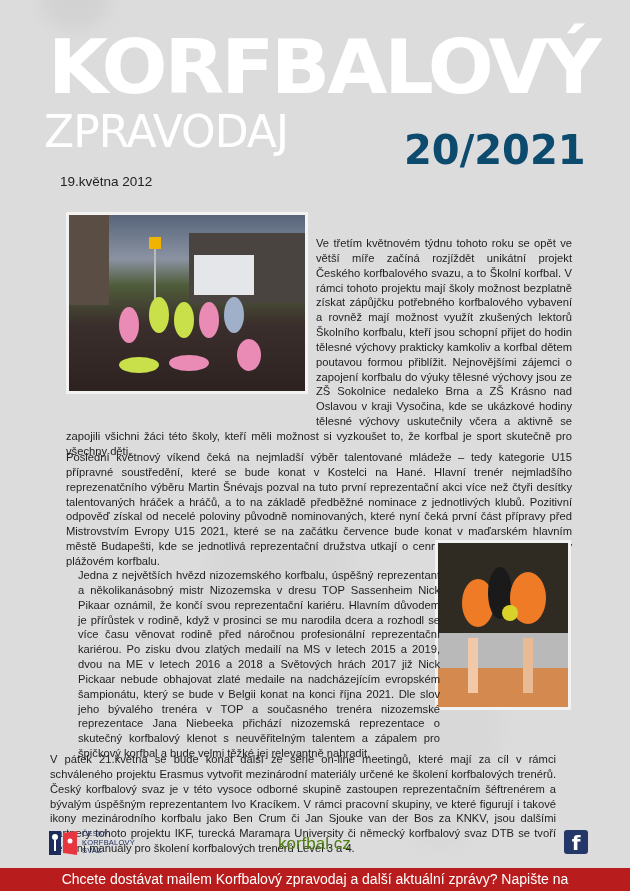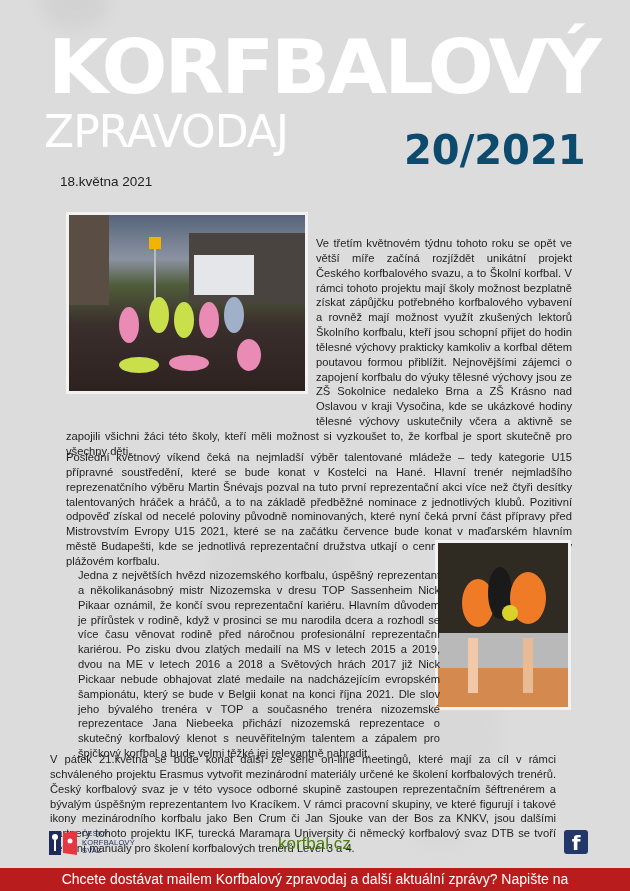--- a/index.html
+++ b/index.html
@@ -45,21 +45,21 @@
 </head>
 <body>
 
 <div class="bg-shape" style="left:40px;top:-30px;width:70px;height:60px;"></div>
 <div class="bg-shape" style="left:200px;top:480px;width:160px;height:300px;opacity:.35;"></div>
 <div class="bg-shape" style="left:380px;top:600px;width:120px;height:250px;opacity:.3;"></div>
 
 <div class="masthead-title">KORFBALOVÝ</div>
 <div class="masthead-sub">ZPRAVODAJ</div>
 <div class="issue-number">20/2021</div>
-<div class="issue-date">18.května 2021</div>
+<div class="issue-date">19.května 2012</div>
 
 <div class="photo photo-1">
   <svg width="236" height="176" viewBox="0 0 236 176">
     <rect x="0" y="0" width="40" height="90" fill="#5a4d44"></rect>
     <rect x="120" y="18" width="116" height="70" fill="#4a4440"></rect>
     <rect x="125" y="40" width="60" height="40" fill="#e4e6ea"></rect>
     <rect x="80" y="22" width="12" height="12" fill="#f0b400"></rect>
     <rect x="85" y="34" width="2" height="80" fill="#bbb"></rect>
     <ellipse cx="60" cy="110" rx="10" ry="18" fill="#e98bb5"></ellipse>
     <ellipse cx="90" cy="100" rx="10" ry="18" fill="#c9e04a"></ellipse>

